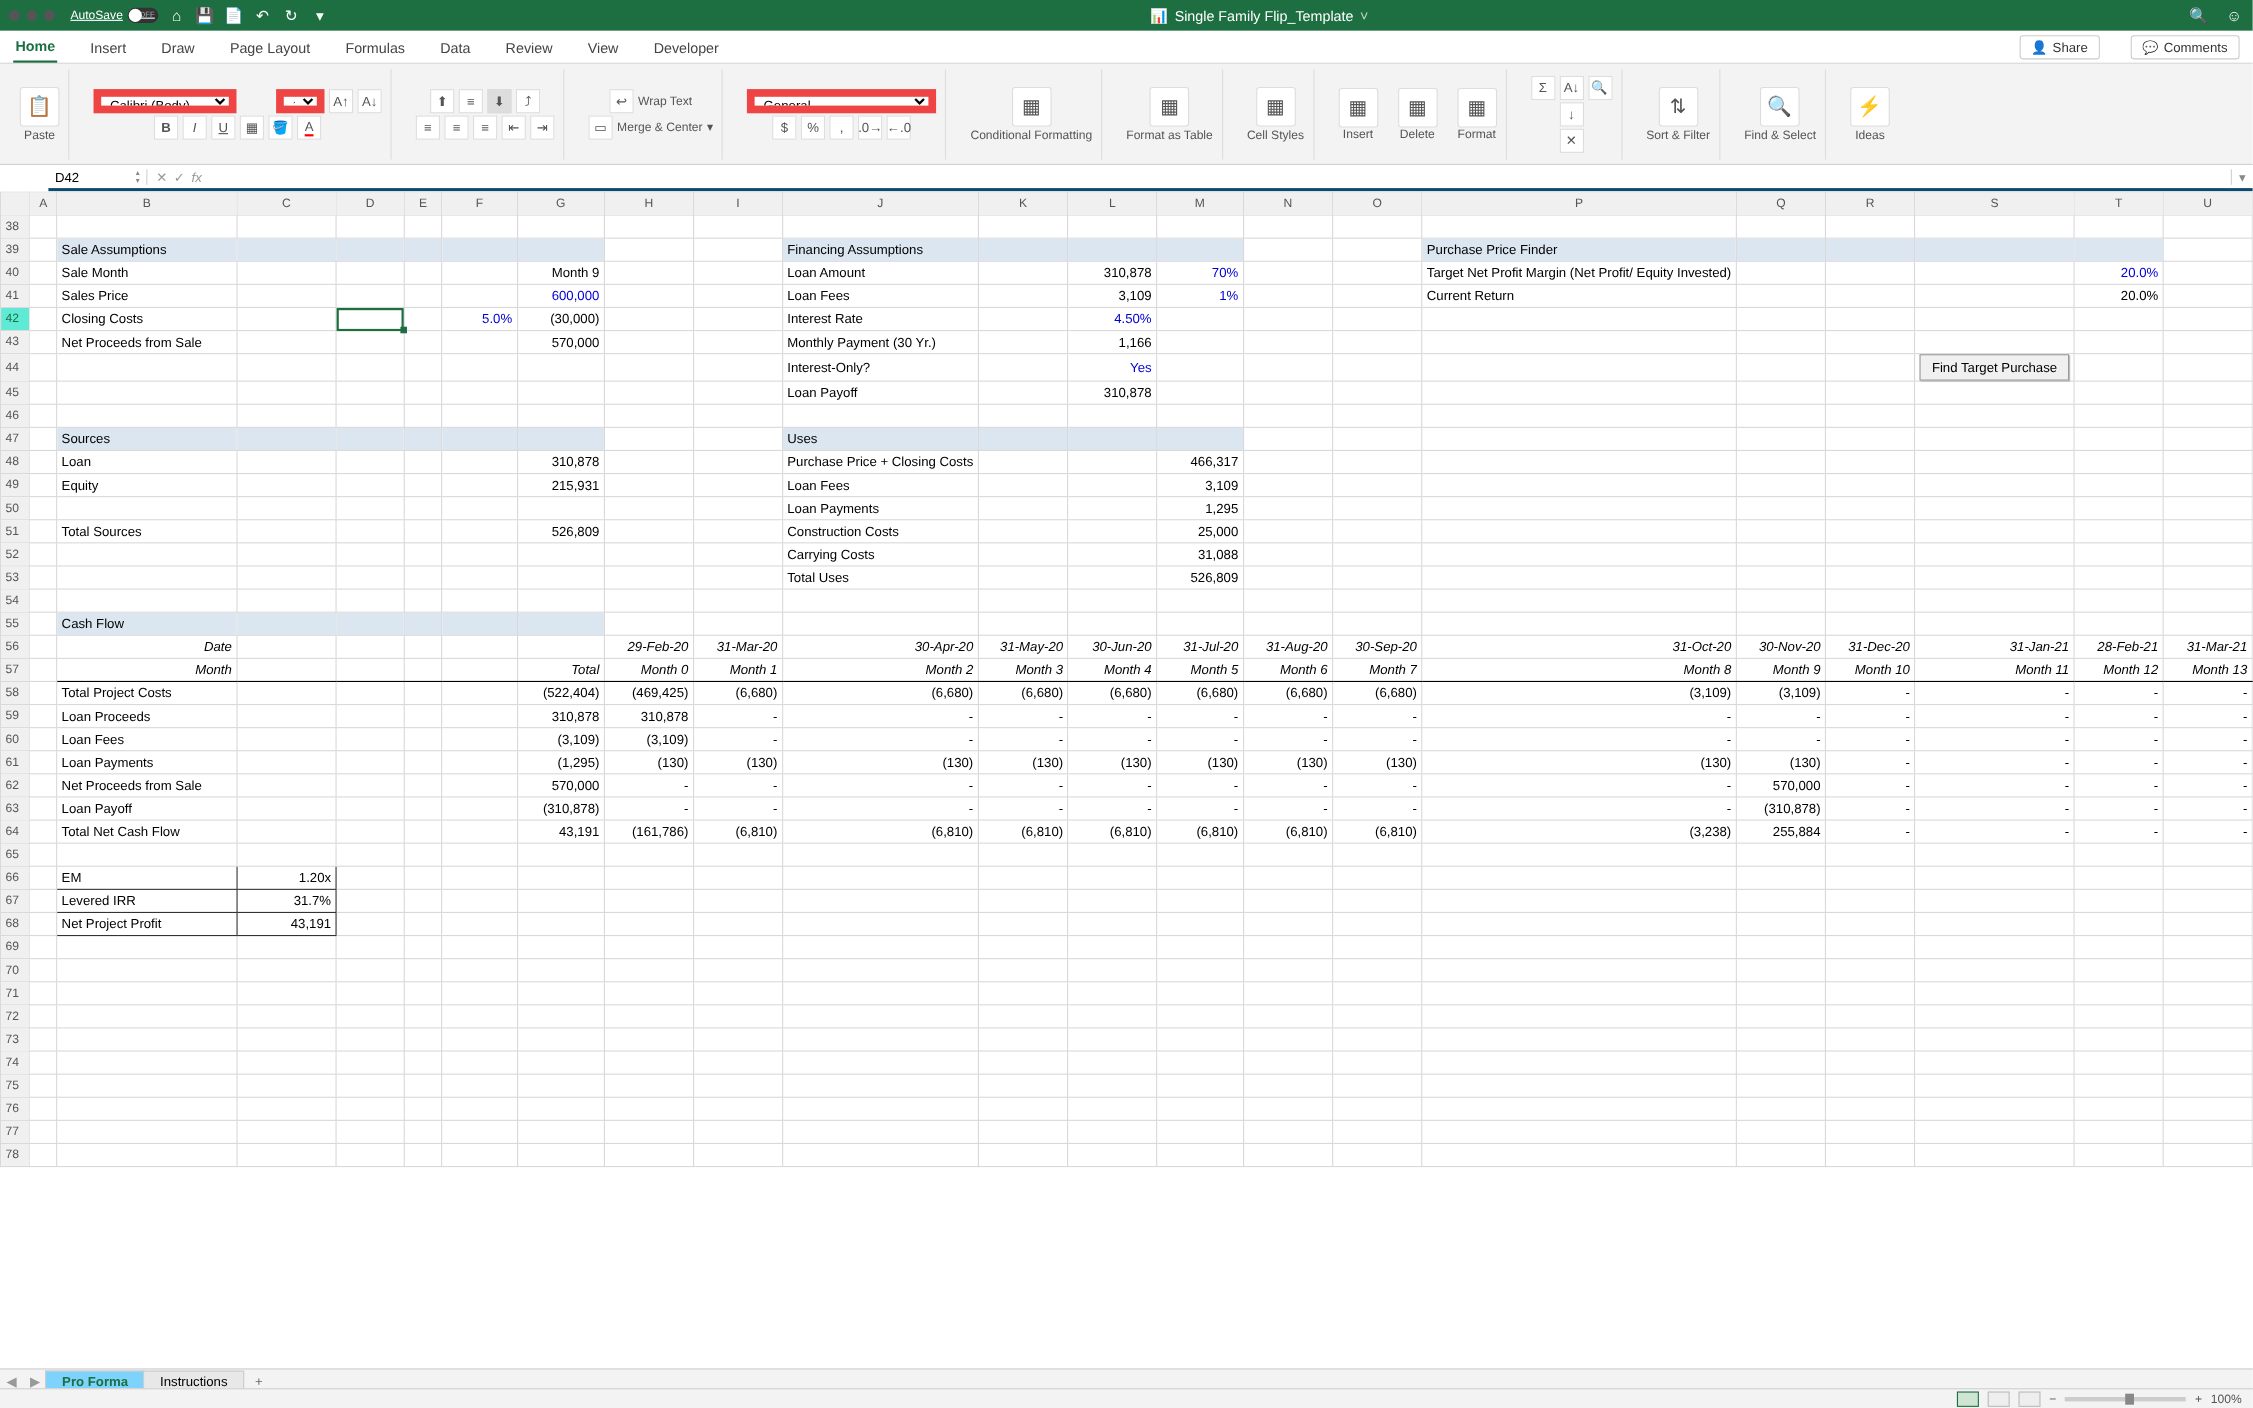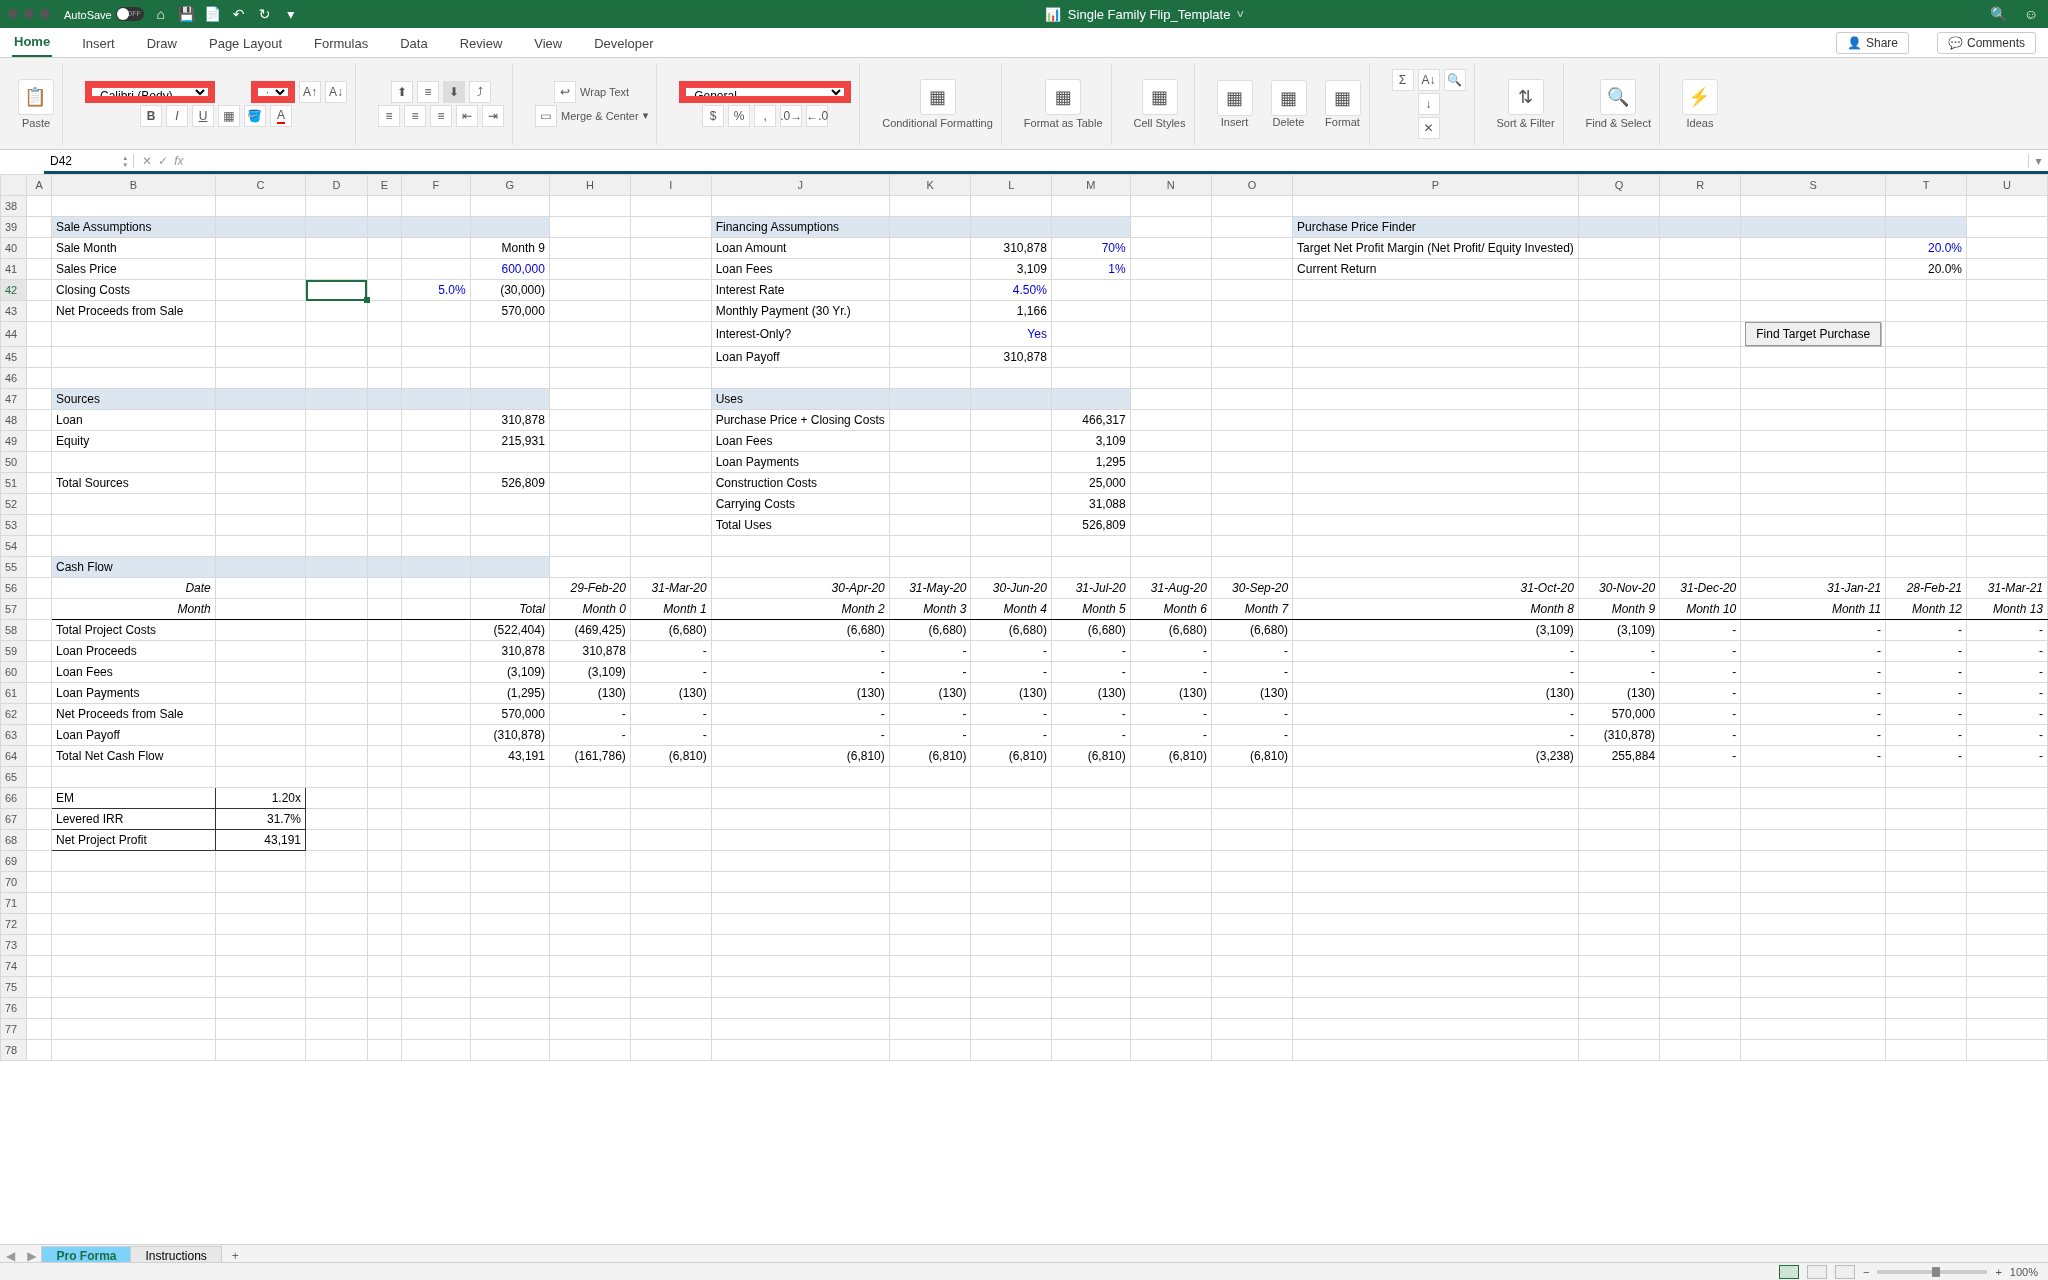--- a/index.html
+++ b/index.html
@@ -2,21 +2,21 @@
 <html><head>
 <meta charset="utf-8">
 <style>
 * { box-sizing: border-box; margin: 0; padding: 0; font-family: -apple-system, "Segoe UI", sans-serif; }
 body { background: #fff; font-size: 12px; overflow: hidden; width: 2048px; height: 1280px; }
 
 
 .titlebar { background: #1d6f42; height: 28px; display: flex; align-items: center; color: #fff; padding: 0 8px; gap: 8px; }
 .titlebar .mac-dots { display: flex; gap: 6px; margin-right: 6px;}
 .titlebar .dot { width:10px; height:10px; border-radius:50%; background:#555;}
-.titlebar .autosave { font-size:11px; display:flex; align-items:flex-end; gap:4px;}
+.titlebar .autosave { font-size:11px; display:flex; align-items:center; gap:4px;text-decoration:underline;}
 .titlebar .switch { width:28px; height:14px; background:#333; border-radius:7px; position:relative; font-size:7px; color:#aaa; text-align:right; padding-right:3px; line-height:14px;}
 .titlebar .switch::before { content:''; position:absolute; left:1px; top:1px; width:12px; height:12px; background:#fff; border-radius:50%;}
 .titlebar .ticon { width:18px; height:18px; display:inline-flex; align-items:center; justify-content:center; font-size:14px; color:#fff;}
 .titlebar .center { flex:1; text-align:center; display:flex; justify-content:center; align-items:center; gap:6px; font-size:13px;}
 .titlebar .right { display:flex; gap:14px; align-items:center;}
 
 
 .ribbon-tabs { height: 30px; display:flex; align-items:flex-end; padding: 0 12px; gap:28px; background:#fff; border-bottom:1px solid #d0d0d0; font-size:13px;}
 .ribbon-tabs .tab { padding:6px 2px; color:#444; cursor:pointer;}
 .ribbon-tabs .tab.active { color:#1d6f42; border-bottom:2px solid #1d6f42; font-weight:600;}
@@ -49,21 +49,21 @@
 table.sheet th.rowhdr { width:30px; text-align:left;}
 .r { text-align:right !important; }
 .blue { color:#0000d6; }
 .bold { font-weight:bold;}
 .ital { font-style:italic;}
 .shade { background:#dce6f1;}
 .btop { border-top:1px solid #000 !important;}
 .bbot { border-bottom:1px solid #000 !important;}
 .sel-cell { outline:2px solid #1d6f42; outline-offset:-2px;}
 .sel-cell::after{content:''; position:absolute; right:-3px; bottom:-3px; width:6px; height:6px; background:#1d6f42;}
-.rowhdr.sel, th.sel { background:#e5e5e5; color:#1d6f42;}
+.rowhdr.sel, th.sel { background:#5eead4; color:#1d6f42;}
 .box { border:1.5px solid #333 !important;}
 .btn-flat { background:#f0f0f0; border:1px solid #999; padding:4px 10px; font-size:12px; box-shadow:1px 1px 0 #bbb; display:inline-block;}
 
 
 .sheetbar { position:absolute; bottom:14px; left:0; right:0; height:22px; background:#f3f3f3; border-top:1px solid #d0d0d0; display:flex; align-items:center; font-size:12px;}
 .sheetbar .nav{padding:0 6px; color:#999;}
 .sheetbar .stab{padding:2px 14px; border:1px solid #ccc; background:#e8e8e8; margin-left:-1px;}
 .sheetbar .stab.active{background:#7dd3fc; border-bottom-color:#fff; color:#1d6f42; font-weight:600;}
 .sheetbar .add{padding:0 10px; color:#666;}
 

